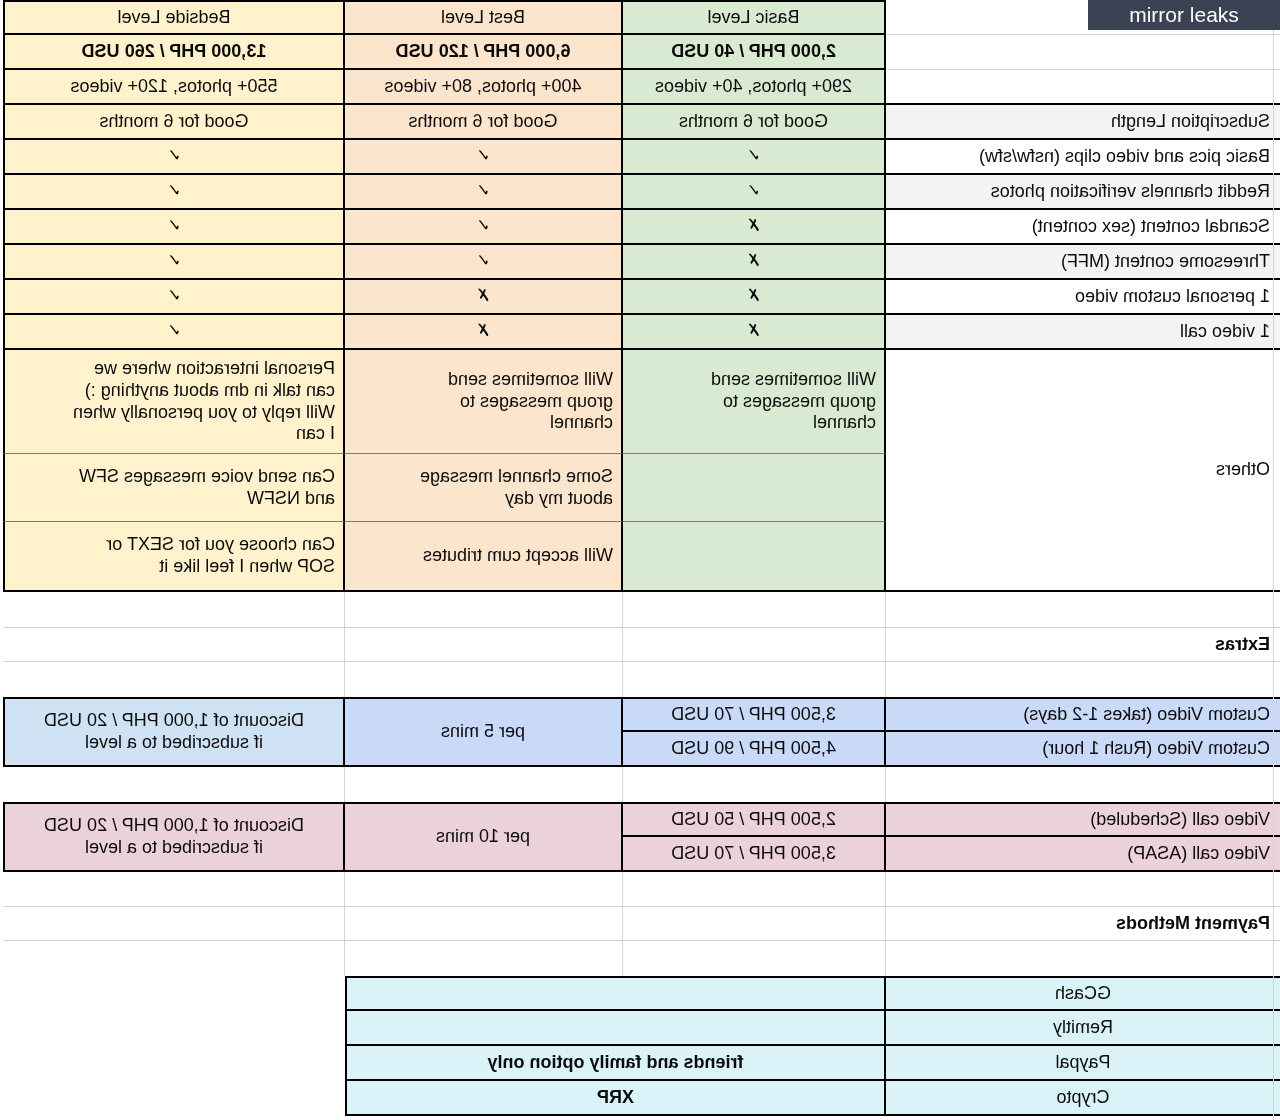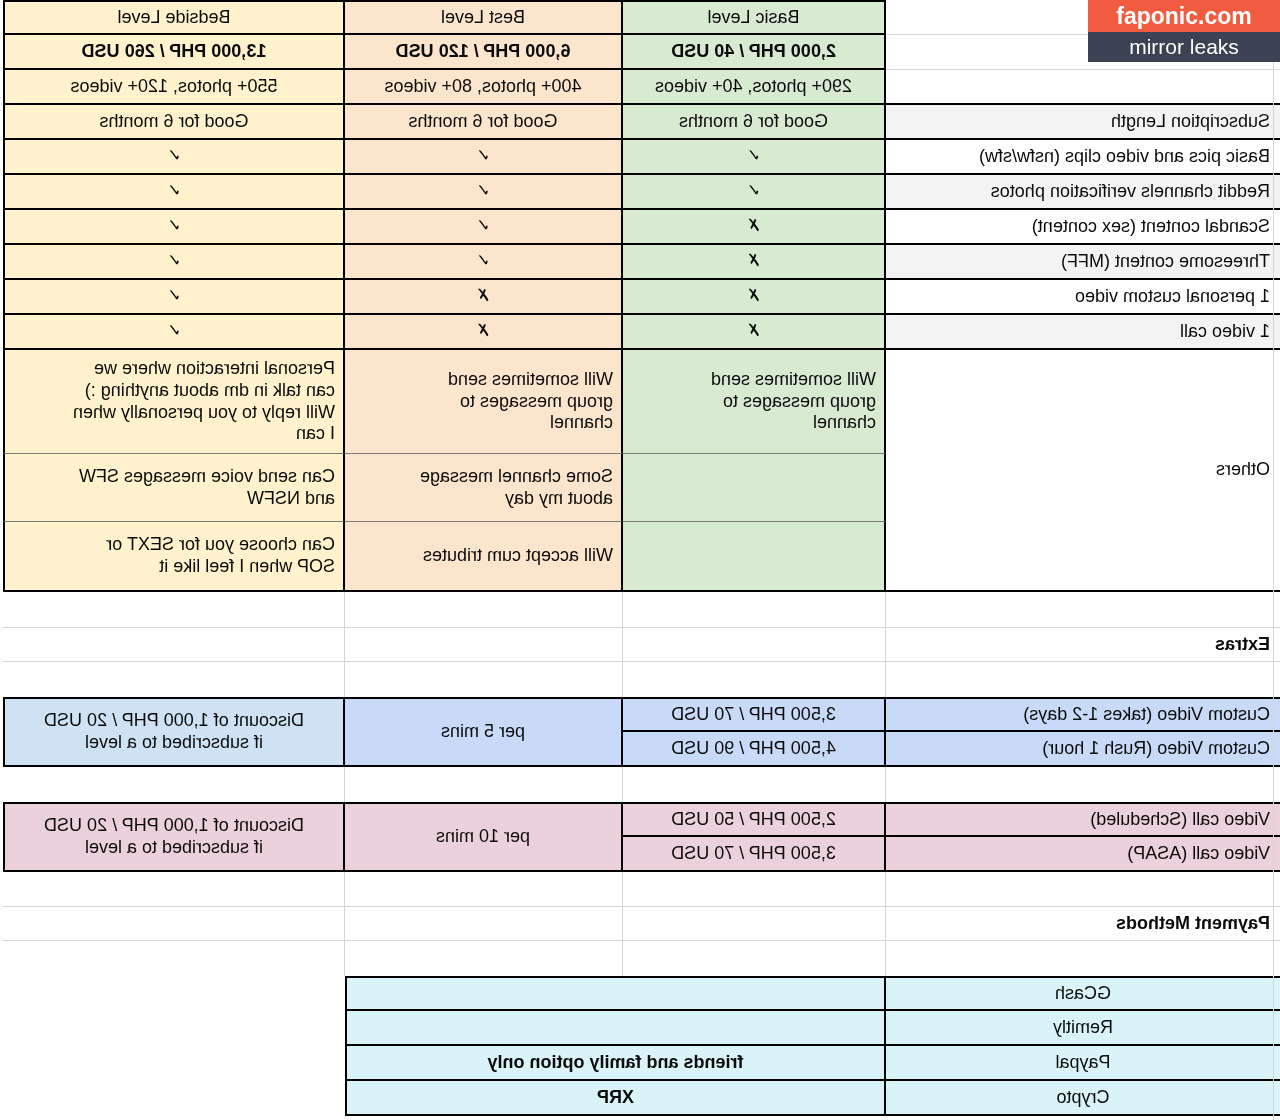--- a/index.html
+++ b/index.html
@@ -190,15 +190,14 @@
   <div class="vline" style="left:935px;top:592px;height:105px;"></div>
   <div class="vline" style="left:394px;top:767px;height:35px;"></div>
   <div class="vline" style="left:657px;top:767px;height:35px;"></div>
   <div class="vline" style="left:935px;top:767px;height:35px;"></div>
   <div class="vline" style="left:394px;top:872px;height:104px;"></div>
   <div class="vline" style="left:657px;top:872px;height:104px;"></div>
   <div class="vline" style="left:935px;top:872px;height:104px;"></div>
 </div>
 
 <div id="watermark">
-  <div id="wm-site">faponic.com</div>
   <div id="wm-tag">mirror leaks</div>
 </div>
 
 </body></html>

